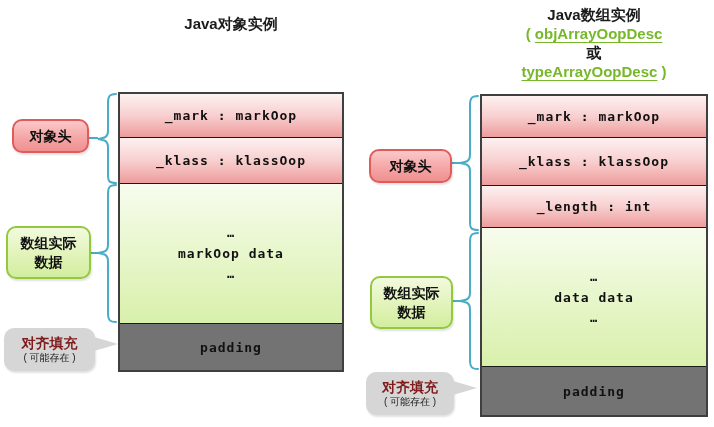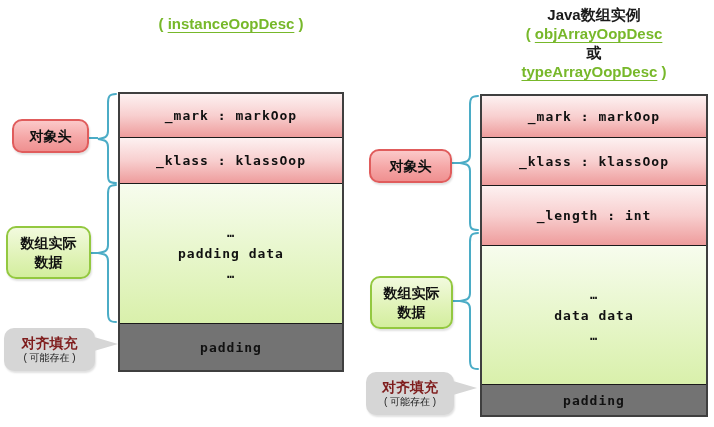--- a/index.html
+++ b/index.html
@@ -74,29 +74,29 @@
   .brace { position:absolute; }
   .brace path { stroke:#4bacc6; stroke-width:2; fill:none; stroke-linecap:round; }
   .connector { position:absolute; height:2px; background:#4bacc6; }
 </style>
 </head>
 <body>
 
 <div class="canvas">
 
   <div class="title-block tb-left">
-    <div><span class="gpar">( </span><span class="glink">instanceOopDesc</span><span class="gpar"> )</span></div>
+    <div>Java对象实例</div>
   </div>
 
   <div class="membox mb-left">
     <div class="row row-pink" style="height:44px">_mark : markOop</div>
     <div class="row row-pink" style="height:46px">_klass : klassOop</div>
     <div class="row row-green" style="height:140px">
       <span class="ellipsis">…</span>
-      <span class="dataline">padding data</span>
+      <span class="dataline">markOop data</span>
       <span class="ellipsis">…</span>
     </div>
     <div class="row row-gray">padding</div>
   </div>
 
   <svg class="brace" style="left:95px; top:92px;" width="23" height="93">
     <path d="M21,2 C14,2 13,5 13,11 L13,39 C13,45 10,46 3,47 C10,48 13,49 13,55 L13,83 C13,89 14,91 21,91"></path>
   </svg>
   <div class="connector" style="left:88px; top:137px; width:10px;"></div>
   <svg class="brace" style="left:95px; top:183px;" width="23" height="141">
@@ -120,21 +120,21 @@
   <div class="title-block tb-right">
     <div>Java数组实例</div>
     <div><span class="gpar">( </span><span class="glink">objArrayOopDesc</span></div>
     <div>或</div>
     <div><span class="glink">typeArrayOopDesc</span><span class="gpar"> )</span></div>
   </div>
 
   <div class="membox mb-right">
     <div class="row row-pink" style="height:42px">_mark : markOop</div>
     <div class="row row-pink" style="height:48px">_klass : klassOop</div>
-    <div class="row row-pink" style="height:60px">_length : int</div>
+    <div class="row row-pink" style="height:42px">_length : int</div>
     <div class="row row-green" style="height:139px">
       <span class="ellipsis">…</span>
       <span class="dataline">data data</span>
       <span class="ellipsis">…</span>
     </div>
     <div class="row row-gray">padding</div>
   </div>
 
   <svg class="brace" style="left:457px; top:94px;" width="23" height="138">
     <path d="M21,2 C14,2 13,5 13,11 L13,61 C13,67 10,68 3,69 C10,70 13,71 13,77 L13,128 C13,134 14,136 21,136"></path>

